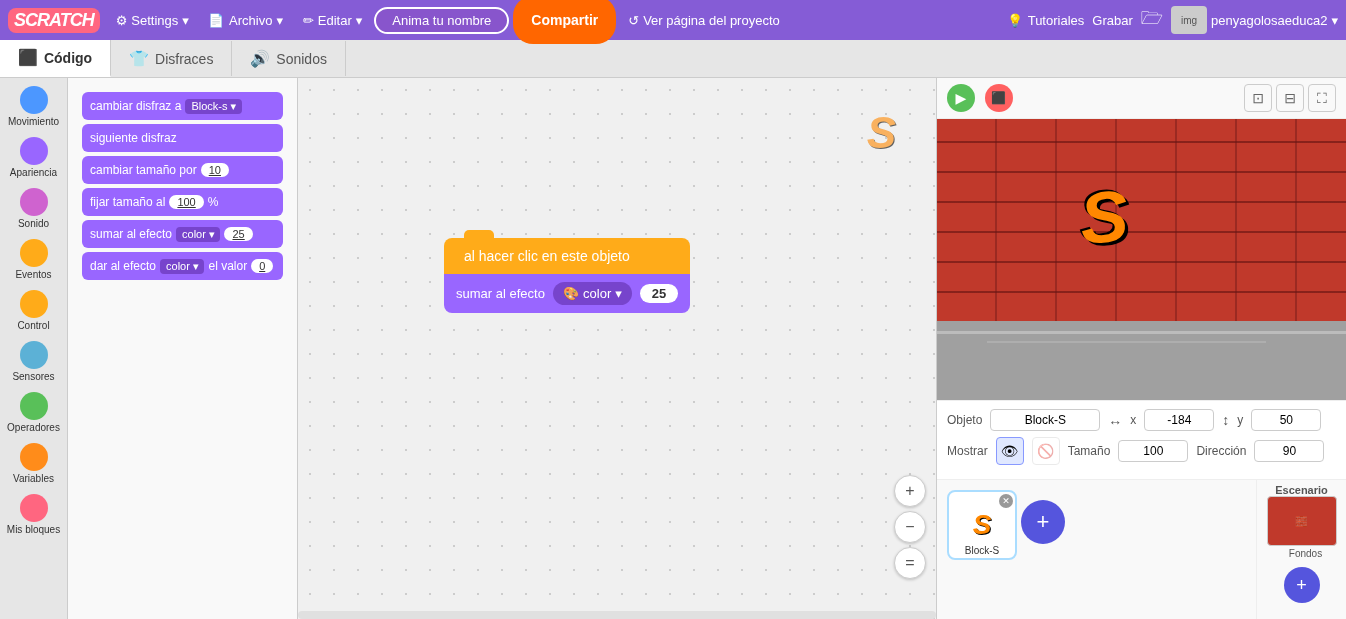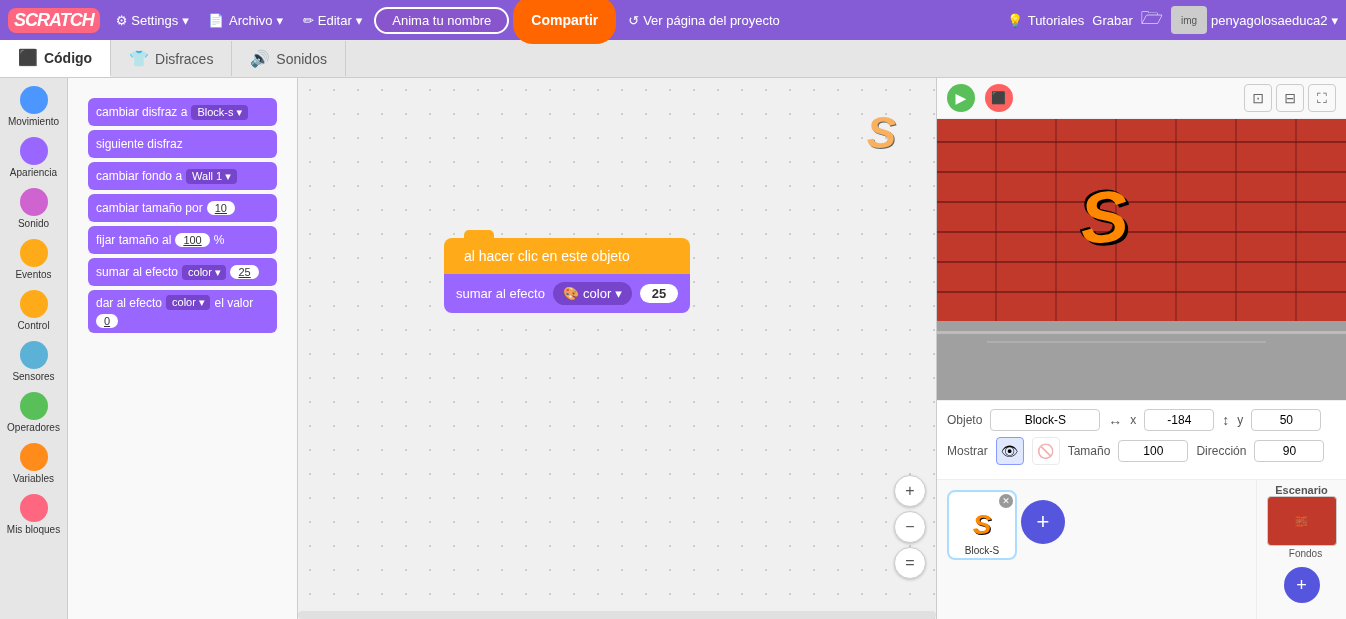--- a/index.html
+++ b/index.html
@@ -32,21 +32,21 @@
     
     .main { display: flex; height: calc(619px - 40px - 38px); }
 
     
     .sidebar { width: 68px; background: #e6e6e6; display: flex; flex-direction: column; align-items: center; padding-top: 4px; gap: 2px; border-right: 1px solid #ccc; overflow-y: auto; }
     .sidebar-item { display: flex; flex-direction: column; align-items: center; gap: 2px; padding: 4px 2px; cursor: pointer; border-radius: 4px; width: 64px; }
     .sidebar-dot { width: 28px; height: 28px; border-radius: 50%; }
     .sidebar-label { font-size: 10px; color: #333; text-align: center; }
 
     
-    .blocks-panel { width: 230px; background: #f9f9f9; overflow-y: auto; padding: 20px; border-right: 1px solid #ccc; }
+    .blocks-panel { width: 230px; background: #f9f9f9; overflow-y: auto; padding: 14px; border-right: 1px solid #ccc; }
     .block { display: flex; align-items: center; gap: 4px; border-radius: 6px; padding: 5px 8px; margin-bottom: 4px; color: white; font-size: 12px; cursor: pointer; min-height: 28px; flex-wrap: wrap; }
     .block-purple { background: #9966ff; }
     .block-dropdown { background: #7744cc; border-radius: 4px; padding: 1px 6px; display: flex; align-items: center; gap: 2px; font-size: 11px; color: white; }
     .block-value { background: white; color: #333; border-radius: 10px; padding: 1px 8px; font-size: 11px; text-decoration: underline; }
 
     
     .script-area { flex: 1; background: #f0f0f0; position: relative; overflow: hidden; }
     .script-canvas { position: absolute; top: 0; left: 0; right: 0; bottom: 0; background-image: radial-gradient(circle, #ccc 1px, transparent 1px); background-size: 24px 24px; }
     .script-blocks { position: absolute; top: 160px; left: 146px; border-radius: 26px; }
     .s-block-hat { background: #ffab19; border-radius: 8px 8px 0 0; padding: 10px 20px; color: white; font-size: 14px; font-weight: 500; position: relative; cursor: pointer; min-width: 230px; }
@@ -220,24 +220,20 @@
 
     <div class="block block-purple">
       <span>cambiar disfraz a</span>
       <span class="block-dropdown">Block-s ▾</span>
     </div>
 
     <div class="block block-purple">
       <span>siguiente disfraz</span>
     </div>
 
-    <div class="block block-purple">
-      <span>cambiar fondo a</span>
-      <span class="block-dropdown">Wall 1 ▾</span>
-    </div>
 
 
     <div class="block block-purple">
       <span>cambiar tamaño por</span>
       <span class="block-value">10</span>
     </div>
 
     <div class="block block-purple">
       <span>fijar tamaño al</span>
       <span class="block-value">100</span>

